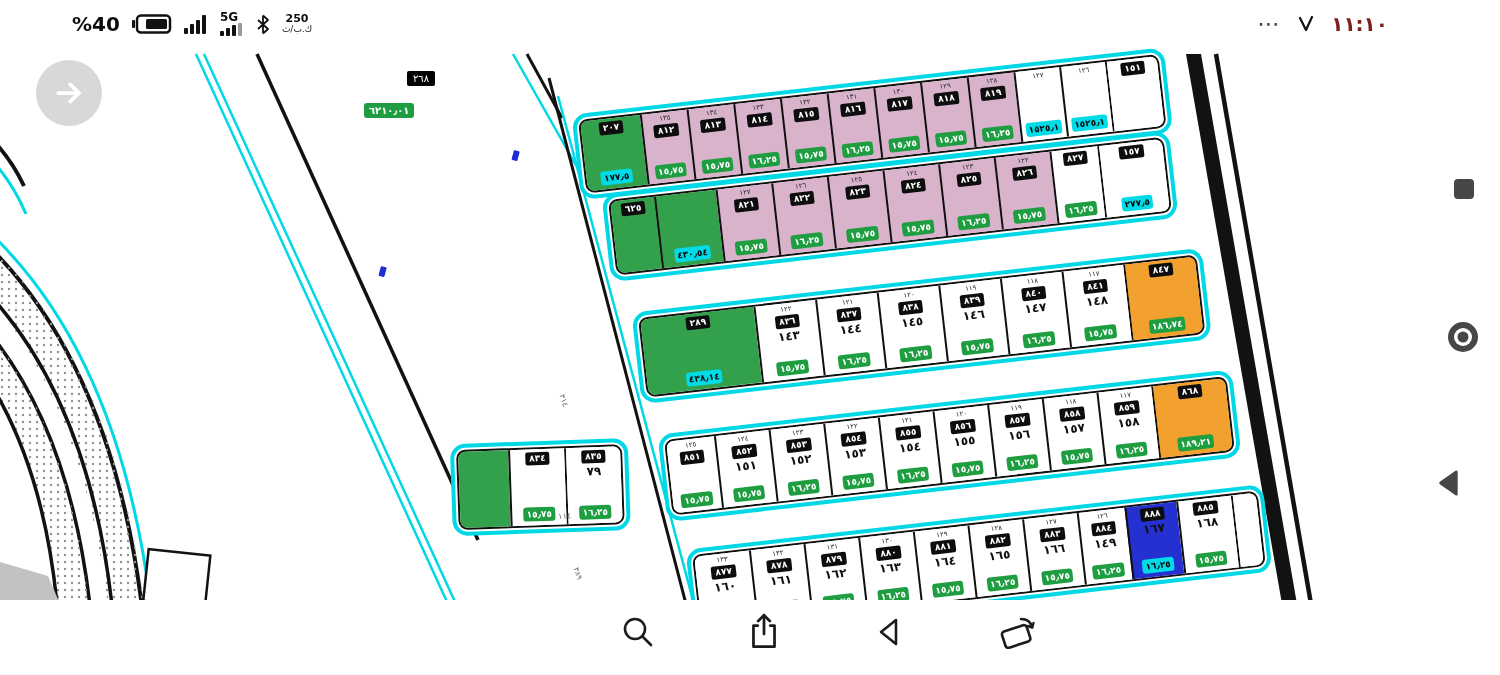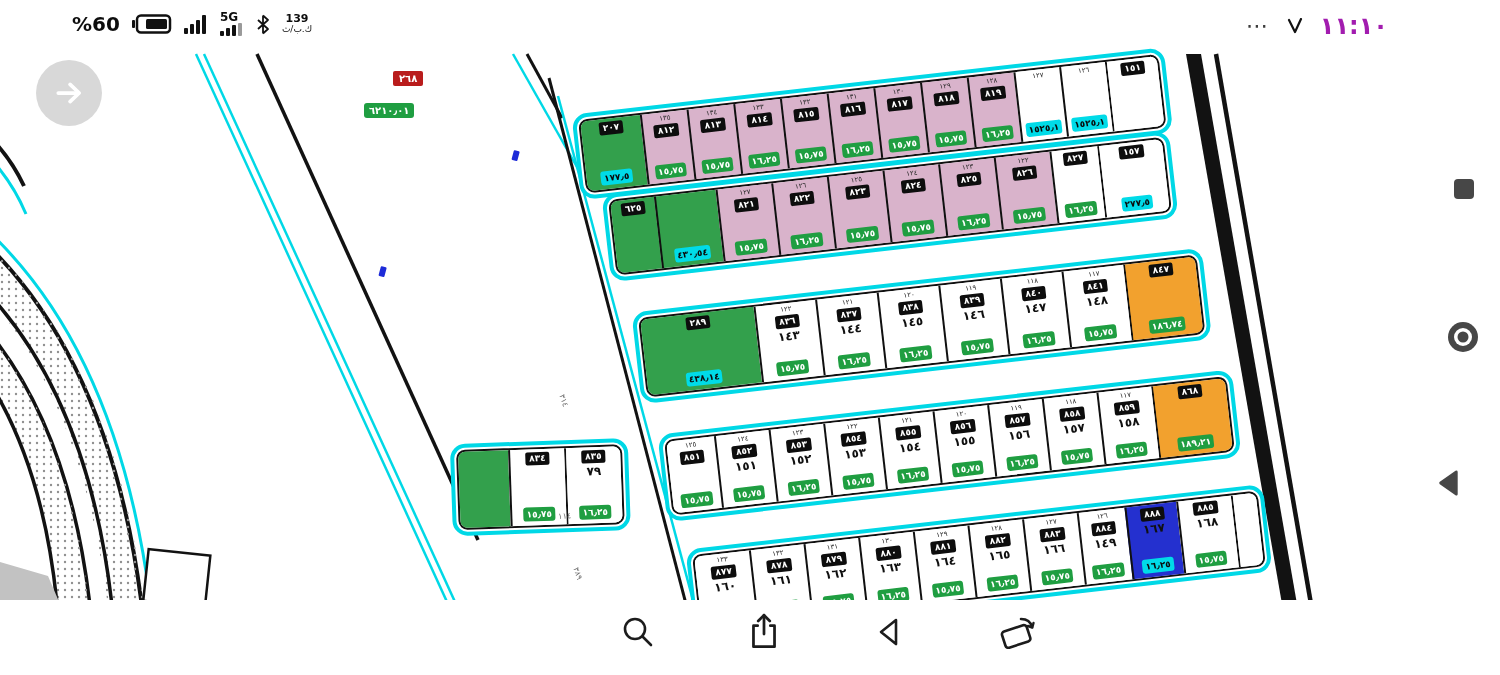--- a/index.html
+++ b/index.html
@@ -10,21 +10,21 @@
   
   .statusbar-left{position:absolute;left:72px;top:12px;display:flex;align-items:center;gap:12px;z-index:30;}
   .statusbar-right{position:absolute;right:112px;top:12px;display:flex;align-items:center;gap:16px;z-index:30;}
   .battery-pct{font-size:20px;font-weight:600;color:#0d0d0d;}
   .g5{font-size:12px;font-weight:bold;color:#0d0d0d;line-height:9px;}
   .sig5g{display:flex;flex-direction:column;align-items:flex-start;gap:1px;}
   .rate{display:flex;flex-direction:column;align-items:center;line-height:11px;}
   .rate .v{font-size:11px;font-weight:600;color:#0d0d0d;}
   .rate .u{font-size:9px;color:#0d0d0d;}
   .dots{font-size:22px;color:#3c3c3c;letter-spacing:2px;line-height:20px;}
-  .clock{font-size:24px;font-weight:600;color:#a21caf;}
+  .clock{font-size:20px;font-weight:600;color:#7f1d1d;}
   
   .backfab{position:absolute;left:36px;top:60px;width:66px;height:66px;border-radius:50%;
     background:#d8d8d8;display:flex;align-items:center;justify-content:center;z-index:40;}
   .androidnav{position:absolute;right:18px;top:0;height:675px;width:48px;z-index:40;}
   .nav-square{position:absolute;right:8px;top:179px;width:20px;height:20px;border-radius:4px;background:#474747;}
   .nav-circle{position:absolute;right:2px;top:320px;}
   .nav-back{position:absolute;right:22px;top:468px;}
   
   .toolbar{position:absolute;left:618px;top:610px;display:flex;gap:86px;align-items:center;z-index:30;}
   .toolbar .tbtn{width:40px;height:44px;display:flex;align-items:center;justify-content:center;}
@@ -48,21 +48,21 @@
   .dim{font-size:7px;line-height:8px;color:#2a2a2a;}
   .plate{background:#0d0d0d;color:#fff;font-size:9px;font-weight:bold;line-height:11px;
     padding:1px 4px;border-radius:2px;margin-top:1px;white-space:nowrap;}
   .pnum{font-size:12px;font-weight:bold;color:#101010;line-height:13px;margin-top:1px;}
   .tag{font-size:9px;font-weight:bold;line-height:10px;padding:2px 3px;border-radius:3px;
     margin-top:auto;margin-bottom:4px;white-space:nowrap;}
   .tag-green{background:#1f9e41;color:#fff;}
   .tag-cyan{background:#00dbe8;color:#0a0a0a;}
   
   .free{position:absolute;transform-origin:0 0;white-space:nowrap;}
-  .plate-lg{background:#b91c1c;color:#fff;font-size:10px;font-weight:bold;padding:2px 6px;border-radius:2px;}
+  .plate-lg{background:#000000;color:#fff;font-size:10px;font-weight:normal;padding:2px 6px;border-radius:2px;margin-left:14px;}
   .tag-green-lg{background:#1f9e41;color:#fff;font-size:10px;font-weight:bold;padding:2px 5px;border-radius:3px;}
   .tiny{font-size:8px;color:#6a6a6a;}
   .marker{width:6px;height:10px;background:#1d2bd8;border-radius:1px;}
   svg{display:block;}
 </style>
 </head>
 <body>
 
 <div class="map">
   <svg class="roads" width="1500" height="600" viewBox="0 0 1500 600">
@@ -388,21 +388,21 @@
       <span class="free tag-green-lg" style="left: 364px; top: 103px; transform: rotate(0deg);">٦٢١٠٫٠١</span>
       <span class="free tiny" style="left: 558px; top: 512px; transform: rotate(-3deg);">١١٤</span>
       <span class="free tiny" style="left: 566px; top: 393px; transform: rotate(72deg);">٣١٤</span>
       <span class="free tiny" style="left: 580px; top: 566px; transform: rotate(72deg);">٣٨٩</span>
       <span class="free marker" style="left: 514px; top: 150px; transform: rotate(15deg);"></span>
       <span class="free marker" style="left: 381px; top: 266px; transform: rotate(15deg);"></span>
     </div>
 </div>
 
 <div class="statusbar-left">
-  <span class="battery-pct">%60</span>
+  <span class="battery-pct">%40</span>
   <svg width="40" height="22" viewBox="0 0 40 22">
     <rect x="0" y="7" width="3" height="8" rx="1" fill="#111"></rect>
     <rect x="5" y="2.5" width="33" height="17" rx="4" fill="none" stroke="#111" stroke-width="2.5"></rect>
     <rect x="14" y="6" width="21" height="10" rx="1.5" fill="#111"></rect>
   </svg>
   <svg width="24" height="20" viewBox="0 0 24 20">
     <rect x="0" y="14" width="4" height="6" rx="1" fill="#111"></rect>
     <rect x="6" y="10" width="4" height="10" rx="1" fill="#111"></rect>
     <rect x="12" y="6" width="4" height="14" rx="1" fill="#111"></rect>
     <rect x="18" y="1" width="4" height="19" rx="1" fill="#111"></rect>
@@ -413,21 +413,21 @@
       <rect x="0" y="8" width="4" height="5" rx="1" fill="#111"></rect>
       <rect x="6" y="5" width="4" height="8" rx="1" fill="#111"></rect>
       <rect x="12" y="2" width="4" height="11" rx="1" fill="#111"></rect>
       <rect x="18" y="0" width="4" height="13" rx="1" fill="#9a9a9a"></rect>
     </svg>
   </div>
   <svg width="14" height="21" viewBox="0 0 14 20">
     <path d="M7 1 L7 19 M7 1 L12 5.5 L2 14.5 M7 19 L12 14.5 L2 5.5" stroke="#111" stroke-width="1.8" fill="none" stroke-linejoin="round"></path>
   </svg>
   <div class="rate">
-    <span class="v">139</span>
+    <span class="v">250</span>
     <span class="u">ك.ب/ث</span>
   </div>
 </div>
 
 <div class="statusbar-right">
   <span class="dots">⋯</span>
   <svg width="18" height="16" viewBox="0 0 14 16">
     <path d="M1 2 L7 14 L13 1" stroke="#111" stroke-width="2.2" fill="none" stroke-linecap="round" stroke-linejoin="round"></path>
   </svg>
   <span class="clock">١١:١٠</span>

